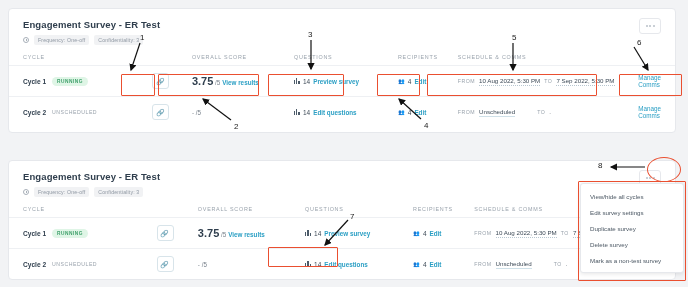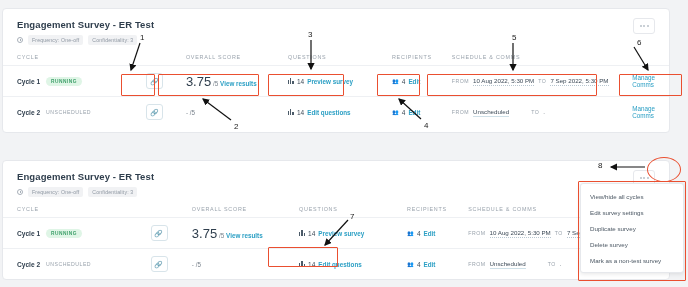--- a/index.html
+++ b/index.html
@@ -6,21 +6,21 @@
   html, body {
     width: 688px; height: 287px;
     background: #f2f3f5;
     font-family: "Liberation Sans", sans-serif;
     overflow: hidden;
   }
   .page { position: relative; width: 688px; height: 287px; }
 
   .card {
     position: absolute;
-    left: 2px; width: 668px;
+    left: 8px; width: 668px;
     background: #ffffff;
     border: 1px solid #e6e8ec;
     border-radius: 4px;
   }
   #card-1 { top: 8px;  height: 125px; }
   #card-2 { top: 160px; height: 120px; }
 
   .card-head { padding: 10px 14px 0 14px; position: relative; }
   .survey-title {
     font-size: 9.5px; font-weight: bold; color: #2f3e4d;
@@ -80,21 +80,21 @@
   .badge-unsched {
     color: #9aa3ad; font-size: 5.2px; letter-spacing: .5px;
   }
 
   .link-btn {
     width: 17px; height: 16px; border: 1px solid #d8e4ea; border-radius: 3px;
     background: #fff; display: flex; align-items: center; justify-content: center;
   }
   .chain { color: #4ea3c4; font-size: 7px; line-height: 1; }
 
-  .score-num { font-weight: normal; font-size: 13px; color: #2f3e4d; }
+  .score-num { font-weight: bold; font-size: 11px; color: #2f3e4d; }
   .score-den { color: #7b848e; font-size: 6.3px; }
   .lnk { color: #2b9fc4; font-size: 6.3px; text-decoration: none; }
   .lnk-bold { color: #2b9fc4; font-size: 6.3px; font-weight: bold; }
 
   .q-cell, .r-cell { display: flex; align-items: center; gap: 3px; }
   .q-icon { display:inline-block; width:6px; height:6px; position:relative; flex:0 0 auto;}
   .q-icon span { position:absolute; bottom:0; width:1.3px; background:#4c5b69; }
   .q-icon span:nth-child(1){ left:0; height:4px;}
   .q-icon span:nth-child(2){ left:2.2px; height:6px;}
   .q-icon span:nth-child(3){ left:4.4px; height:3px;}

